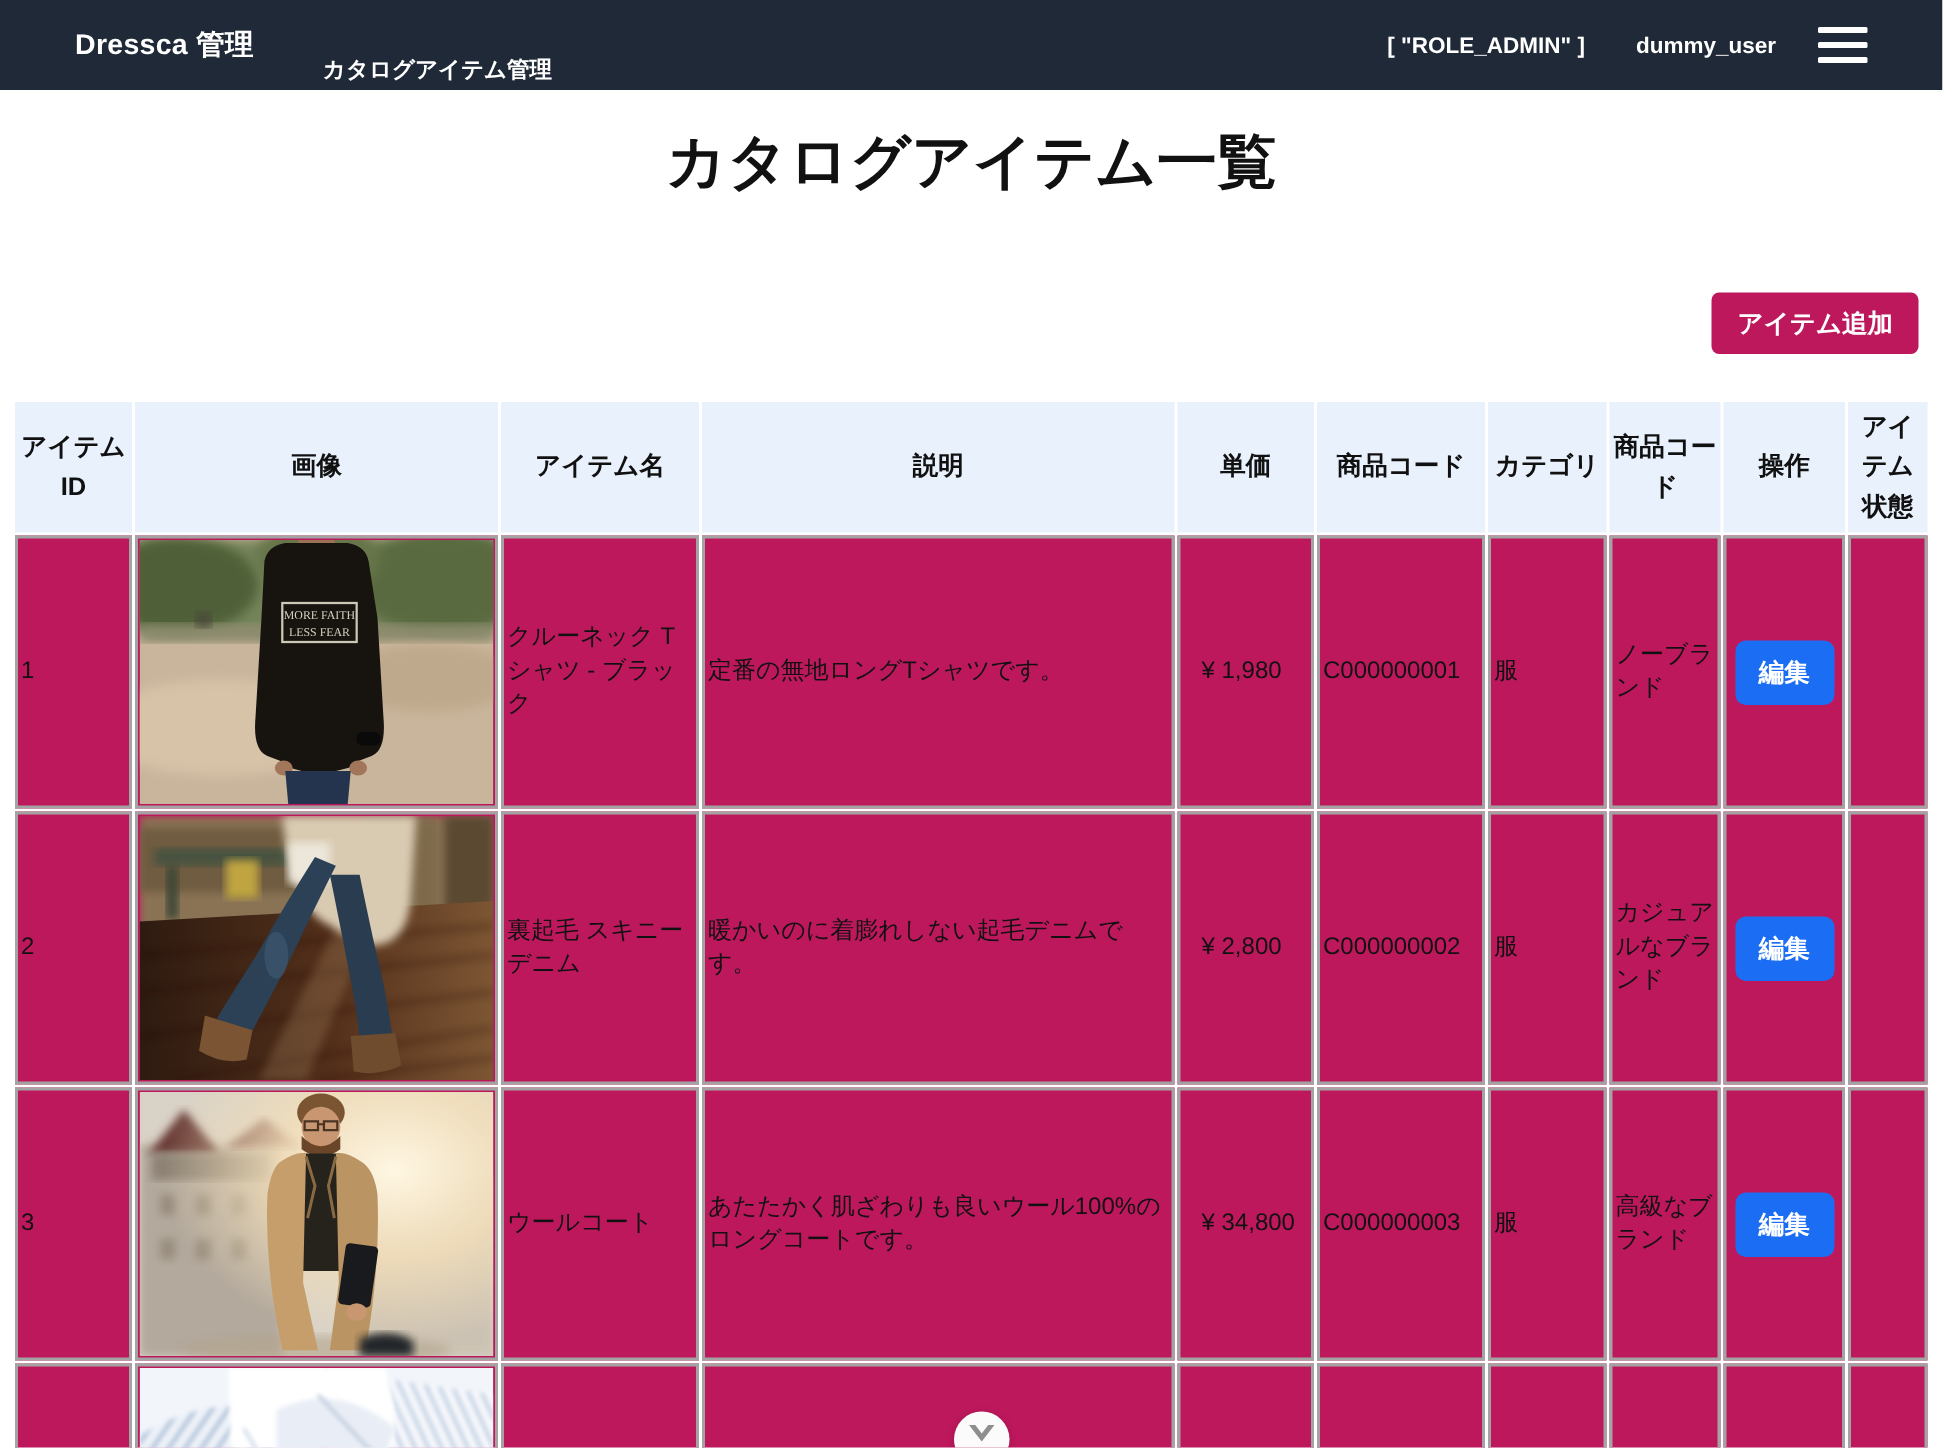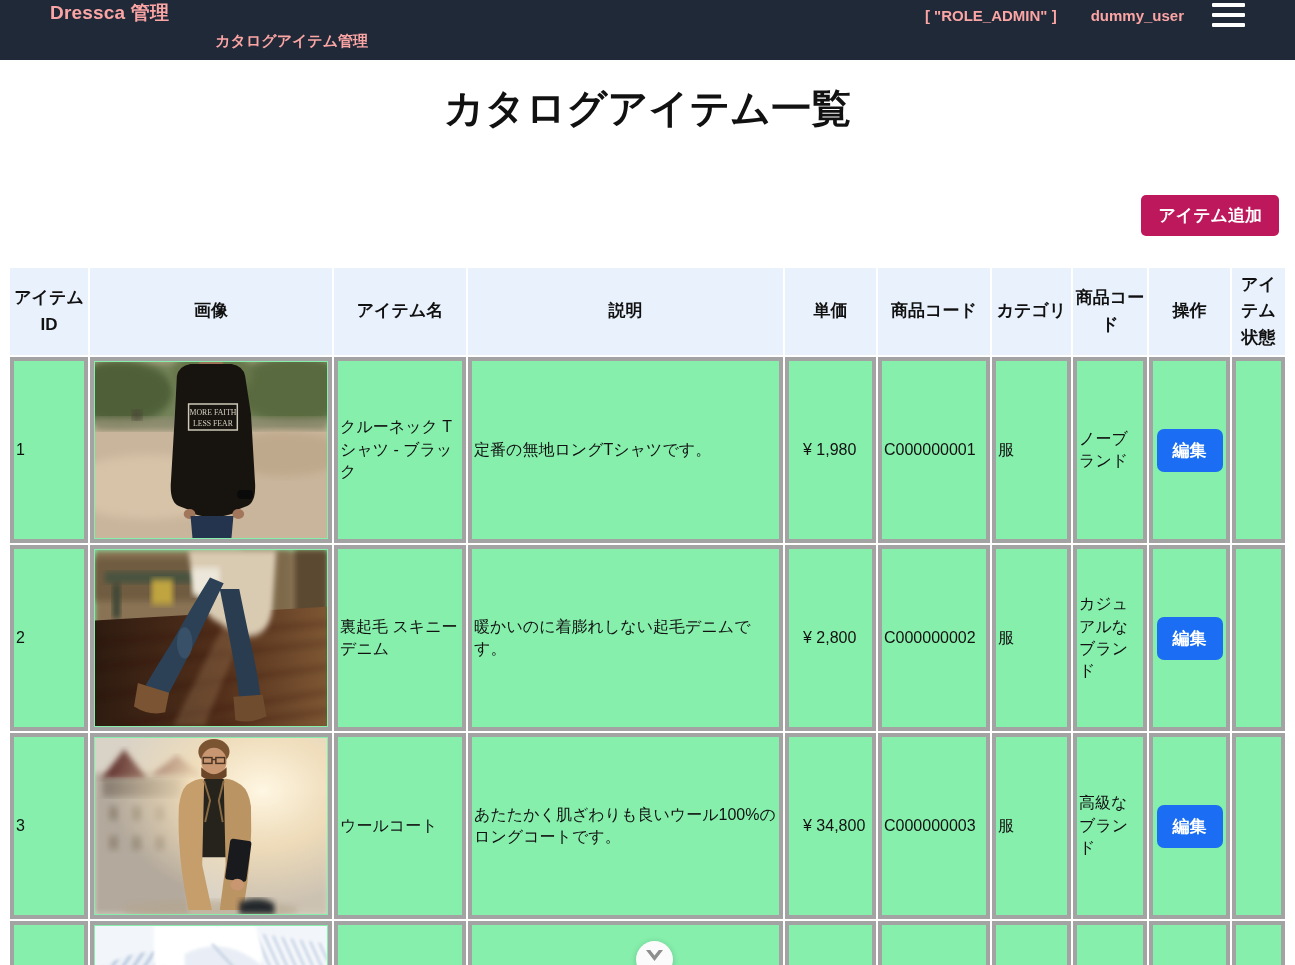--- a/index.html
+++ b/index.html
@@ -1,40 +1,40 @@
 <!DOCTYPE html>
 <html lang="ja"><head>
 <meta charset="utf-8">
 <style>
   html,body{margin:0;padding:0;}
   body{
     width:1295px;height:965px;overflow:hidden;background:#fff;position:relative;
     font-family:"Liberation Sans","DejaVu Sans",sans-serif;color:#111;
   }
   
-  .navbar{height:60px;background:#1f2937;display:flex;align-items:flex-start;
-    padding:0 50px;box-sizing:border-box;color:#fca5a5;}
+  .navbar{height:60px;background:#1f2937;display:flex;align-items:center;
+    padding:0 50px;box-sizing:border-box;color:#ffffff;}
   .brand{font-size:19px;font-weight:700;letter-spacing:.2px;cursor:pointer;}
   .nav-link{margin-left:46px;font-size:15px;font-weight:700;cursor:pointer;margin-top:32px;}
   .nav-right{margin-left:auto;display:flex;align-items:center;}
   .role{font-size:15px;font-weight:600;}
   .user{margin-left:34px;font-size:15px;font-weight:700;}
   .burger{margin-left:28px;display:flex;flex-direction:column;gap:6px;cursor:pointer;padding:3px 0;}
   .burger span{width:33px;height:4px;background:#fff;border-radius:1px;display:block;}
   
   .page-title{text-align:center;font-size:40px;line-height:50px;font-weight:700;margin:23px 0 0;color:#111;}
   .toolbar{text-align:right;padding-right:16px;margin-top:62px;}
   .add-btn{background:#be185d;color:#fff;font-weight:700;font-size:17px;border:none;
     border-radius:5px;padding:9px 17px;cursor:pointer;font-family:inherit;}
   
   table{margin:30px 8px 0;border-collapse:separate;border-spacing:2px;table-layout:fixed;width:1279px;}
   th{background:#e9f1fc;font-size:17px;font-weight:700;text-align:center;
      padding:4px 1px;color:#111;height:86px;box-sizing:border-box;line-height:1.55;}
-  td{border:4px solid #a3a3a3;vertical-align:middle;font-size:16px;padding:0 2px;
-     background:#86efac;height:178px;box-sizing:border-box;overflow:hidden;line-height:1.4;}
+  td{border:2px solid #a3a3a3;vertical-align:middle;font-size:16px;padding:0 2px;
+     background:#be185d;height:178px;box-sizing:border-box;overflow:hidden;line-height:1.4;}
   td.img-cell{padding:1px;}
   .img-box{width:100%;height:176px;overflow:hidden;}
   .img-box svg{display:block;width:100%;height:100%;}
   td.price-cell{padding-left:14px;}
   td.op-cell{text-align:center;}
   .edit-btn{background:#1b6ef3;color:#fff;font-weight:700;font-size:17px;border:none;
     border-radius:7px;padding:10px 16px;cursor:pointer;font-family:inherit;}
   tr.cut td{height:178px;}
   
   .float-badge{position:absolute;left:636px;top:941px;width:37px;height:37px;border-radius:50%;

